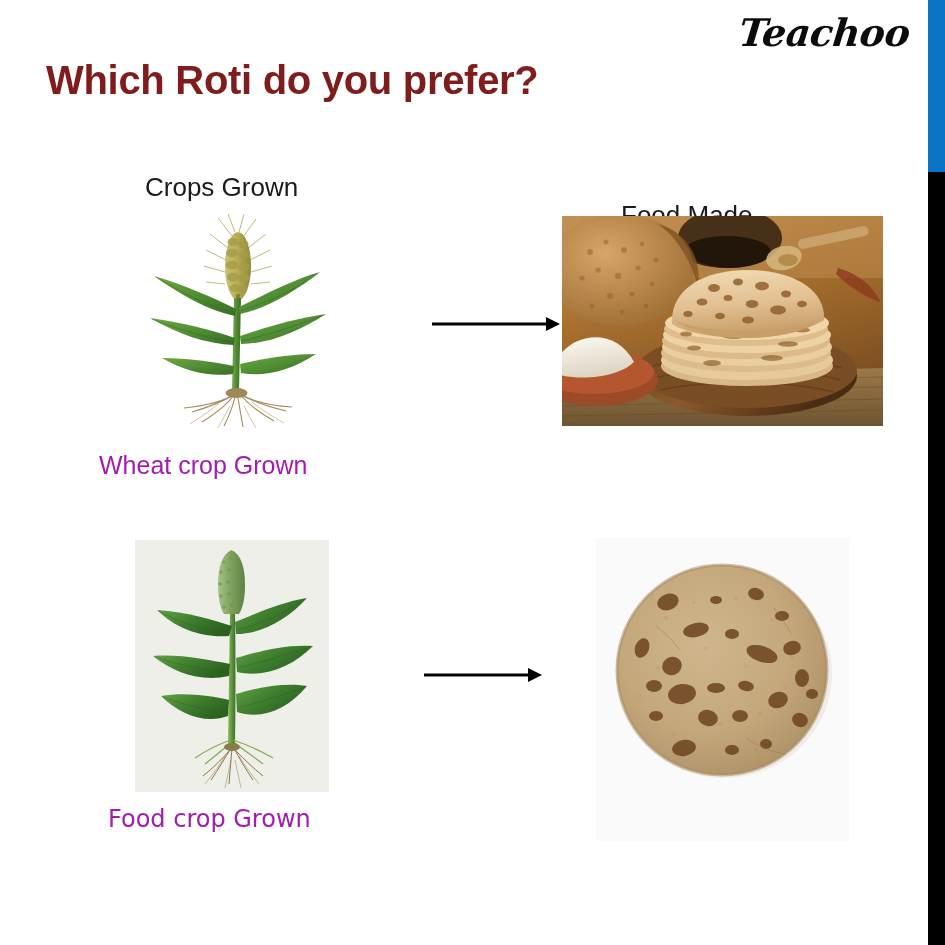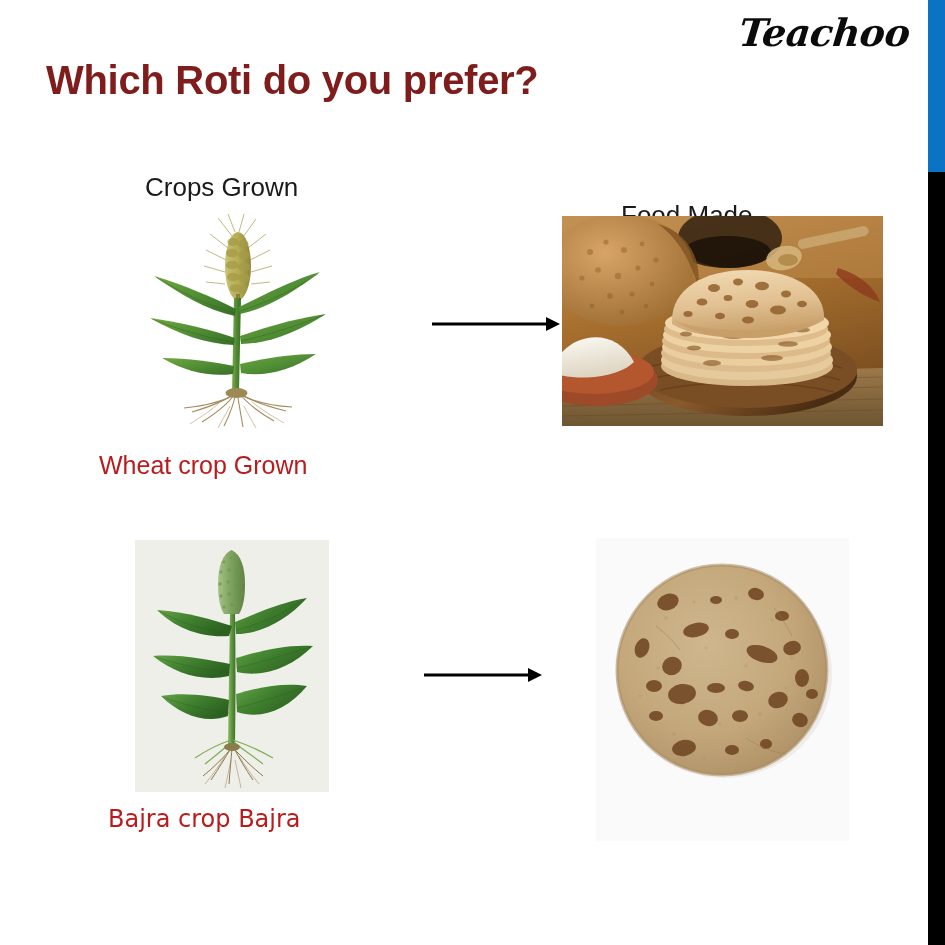--- a/index.html
+++ b/index.html
@@ -38,21 +38,21 @@
   
   .col-head {
     position:absolute; font-size:26px; color:#1a1a1a;
     font-family:"Liberation Sans", sans-serif; white-space:nowrap;
   }
   .col-head.crops { left:145px; top:172px; }
   .col-head.food  { left:621px; top:172px;margin-top:28px; }
 
   
   .caption {
-    position:absolute; font-size:25px; color:#b91c1c;
+    position:absolute; font-size:25px; color:#a21caf;
     font-family:"Liberation Sans", sans-serif; white-space:nowrap;
   }
   .caption.wheat  { left:99px;  top:451px; }
   .caption.normal { left:645px; top:451px; }
   .caption.bajra  { left:108px; top:805px; font-family:"DejaVu Sans", sans-serif; font-size:24px; }
   .caption.bajre  { left:658px; top:806px; font-family:"DejaVu Sans", sans-serif; font-size:24px; }
 
   
   .arrow { position:absolute; }
   .arrow .shaft { position:absolute; left:0; top:50%; transform:translateY(-50%); height:3px; background:#000; }
@@ -468,15 +468,15 @@
       </g>
 
       <g stroke="#9A7C52" stroke-width="1" fill="none" opacity="0.5">
         <path d="M150 200 C 162 208 176 214 190 216"></path>
         <path d="M60 88 C 70 96 78 104 84 112"></path>
         <path d="M178 70 C 186 80 192 90 196 98"></path>
       </g>
     </svg>
   </div>
 
-  <div class="caption bajra">Bajra crop Bajra</div>
+  <div class="caption bajra">Food crop Grown</div>
 
 </div>
 
 </body></html>

